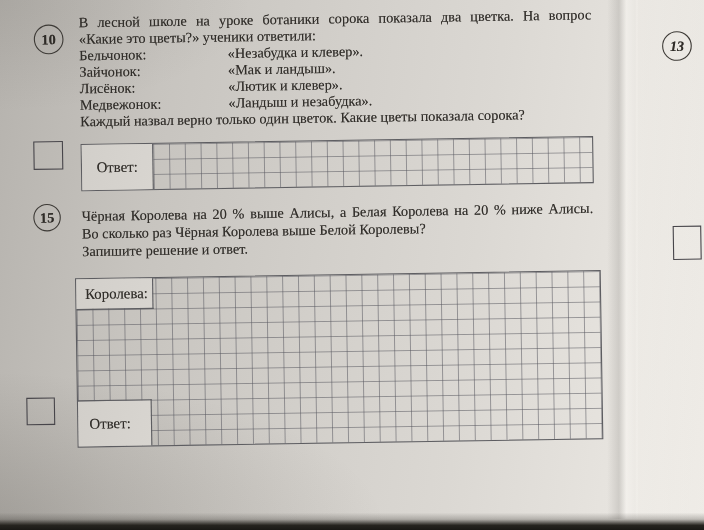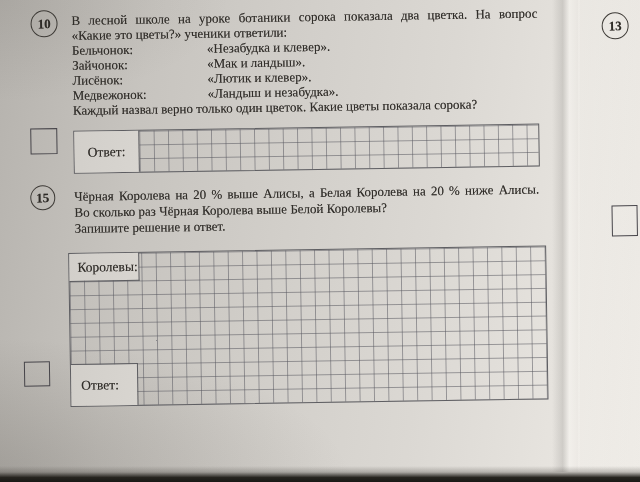--- a/index.html
+++ b/index.html
@@ -72,25 +72,25 @@
 </head>
 <body>
 
 <div class="photo">
 
   <div class="crease"></div>
   <div class="right-bright"></div>
 
   <div class="paper">
 
-    <div class="badge" style="left:34px;top:6px;width:27px;height:27px;text-align:right;">
+    <div class="badge" style="left:34px;top:18px;width:27px;height:27px;text-align:right;">
       <span>10</span>
     </div>
 
-    <div class="badge" style="left:605px;top:17px;width:27px;height:27px;">
+    <div class="badge" style="left:605px;top:33px;width:27px;height:27px;font-style:italic;">
       <span>13</span>
     </div>
 
     <div class="abs txt" style="left:75px;top:9px;width:466px;">
       <div class="just">В лесной школе на уроке ботаники сорока показала два цветка. На вопрос</div>
       <div>«Какие это цветы?» ученики ответили:</div>
       <div>
         <span class="dlg-speaker">Бельчонок:</span><span>«Незабудка и клевер».</span>
       </div>
       <div>
@@ -122,21 +122,21 @@
       <div class="just">Чёрная Королева на 20 % выше Алисы, а Белая Королева на 20 % ниже Алисы.</div>
       <div>Во сколько раз Чёрная Королева выше Белой Королевы?</div>
       <div>Запишите решение и ответ.</div>
     </div>
 
     <div class="msquare" style="left:612px;top:210px;width:26px;height:31px;"></div>
 
     <div class="box" style="left:68px;top:249px;width:478px;height:154px;">
       <div class="grid grid11"></div>
       <div class="labelbox lb-solution">
-        <span>Королевы:</span>
+        <span>Королева:</span>
       </div>
       <div class="labelbox lb-answer11">
         <span>Ответ:</span>
       </div>
     </div>
 
     <div class="msquare" style="left:22px;top:357px;width:26px;height:25px;"></div>
 
   </div>
 

